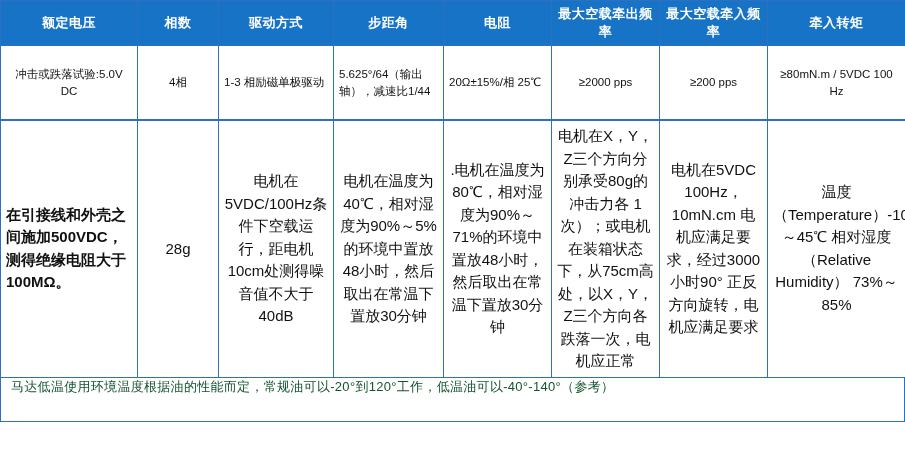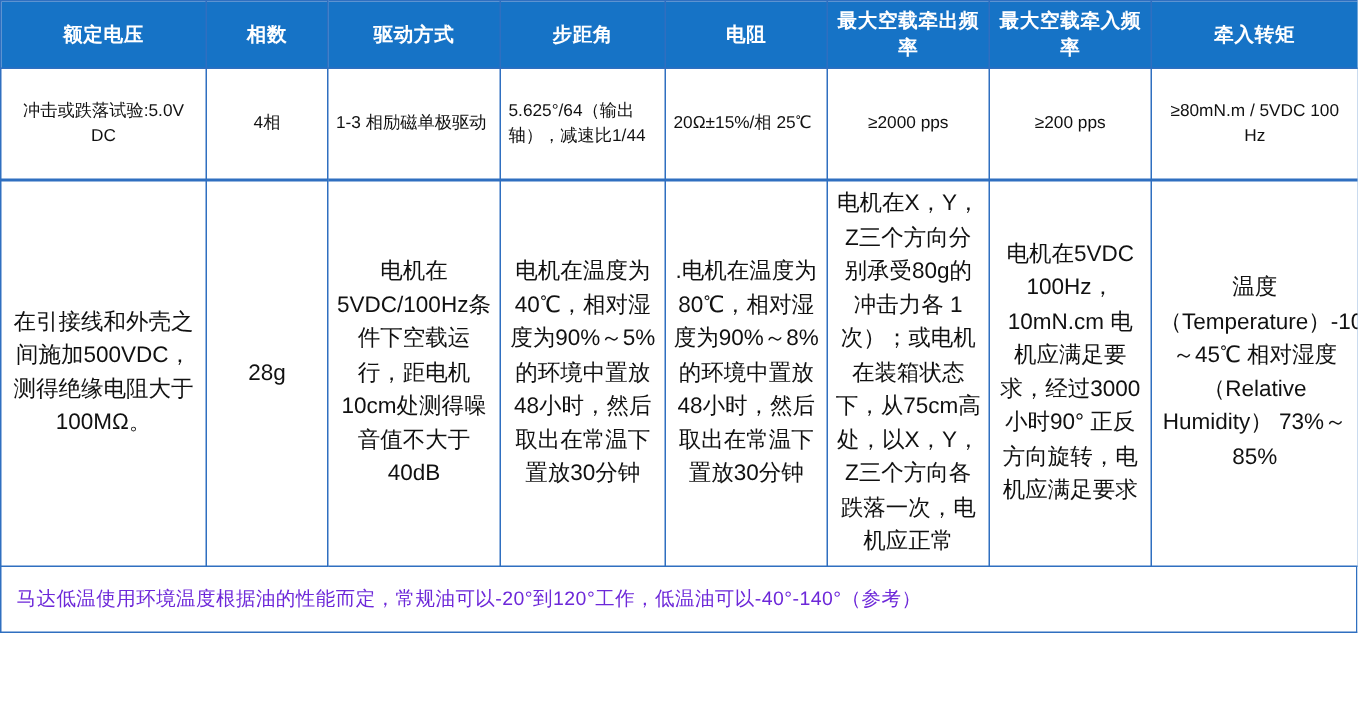--- a/index.html
+++ b/index.html
@@ -54,31 +54,32 @@
   tr.value-row2 td {
     background: #ffffff;
     color: #111111;
     height: 176px;
     font-size: 15px;
     line-height: 1.5;
     text-align: center;
     vertical-align: middle;
   }
   tr.value-row2 td.lft {
-    text-align: center;
+    text-align: left;
+    font-weight: bold;
   }
   .footnote {
     border: 1px solid #2f6fc0;
     border-top: none;
     height: 44px;
     display: flex;
-    align-items: center;
+    align-items: flex-start;
     padding: 0 10px;
     font-size: 13px;
-    color: #6d28d9;
+    color: #14532d;
     background: #ffffff;
     letter-spacing: 0.3px;
   }
   
   col.c0 { width: 137px; }
   col.c1 { width: 81px; }
   col.c2 { width: 115px; }
   col.c3 { width: 110px; }
   col.c4 { width: 108px; }
   col.c5 { width: 108px; }
@@ -135,21 +136,21 @@
         <col class="c5">
         <col class="c6">
         <col class="c7">
     </colgroup>
     <tbody>
       <tr class="value-row2">
         <td class="lft">在引接线和外壳之间施加500VDC，测得绝缘电阻大于100MΩ。</td>
         <td>28g</td>
         <td>电机在5VDC/100Hz条件下空载运行，距电机10cm处测得噪音值不大于40dB</td>
         <td>电机在温度为40℃，相对湿度为90%～5%的环境中置放48小时，然后取出在常温下置放30分钟</td>
-        <td>.电机在温度为80℃，相对湿度为90%～8%的环境中置放48小时，然后取出在常温下置放30分钟</td>
+        <td>.电机在温度为80℃，相对湿度为90%～71%的环境中置放48小时，然后取出在常温下置放30分钟</td>
         <td>电机在X，Y，Z三个方向分别承受80g的冲击力各 1次）；或电机在装箱状态下，从75cm高处，以X，Y，Z三个方向各跌落一次，电机应正常</td>
         <td>电机在5VDC 100Hz，10mN.cm 电机应满足要求，经过3000小时90° 正反方向旋转，电机应满足要求</td>
         <td>温度（Temperature）-10℃～45℃ 相对湿度（Relative Humidity） 73%～85%</td>
       </tr>
     </tbody>
   </table>
 
   <div class="footnote">
     <span>马达低温使用环境温度根据油的性能而定，常规油可以-20°到120°工作，低温油可以-40°-140°（参考）</span>
   </div>

